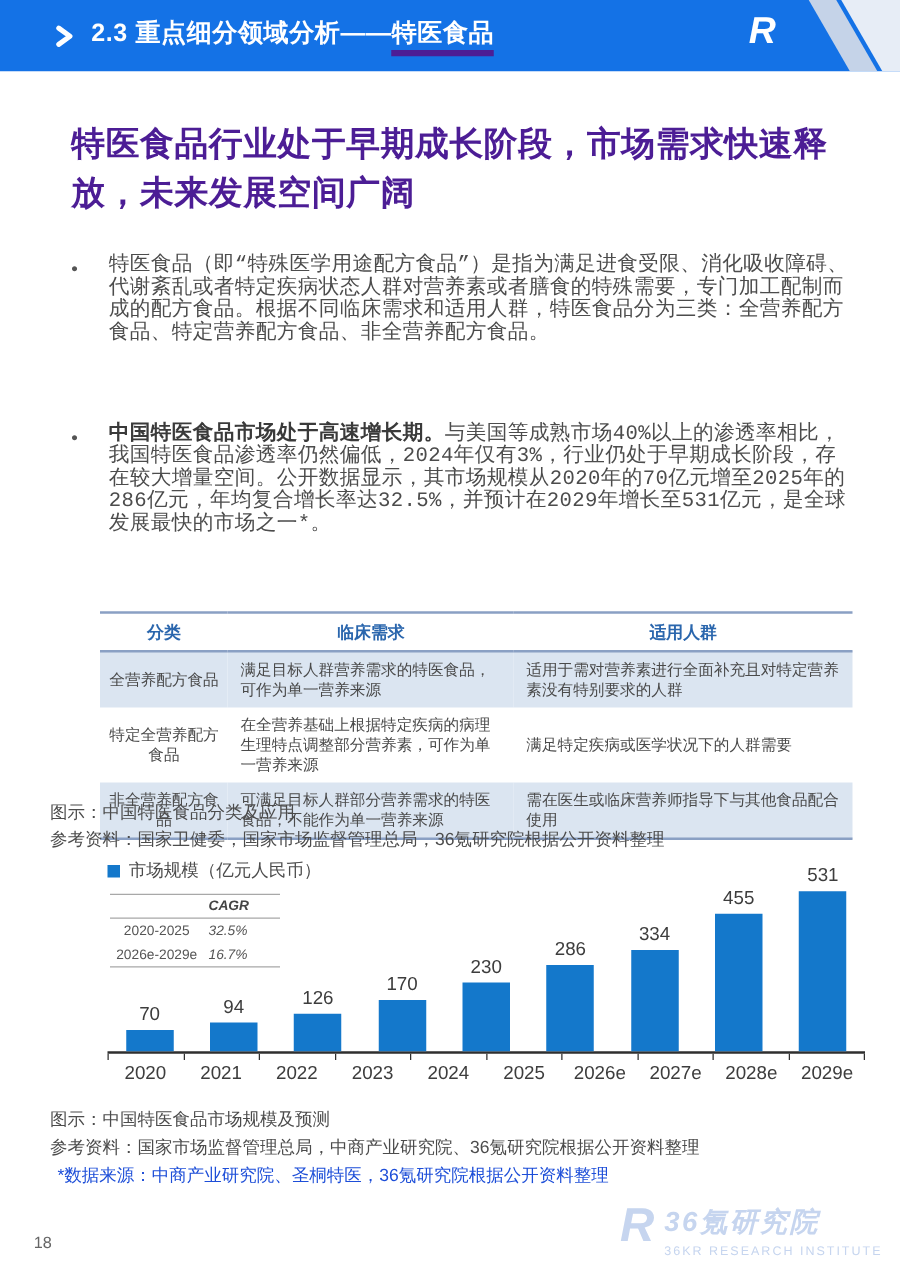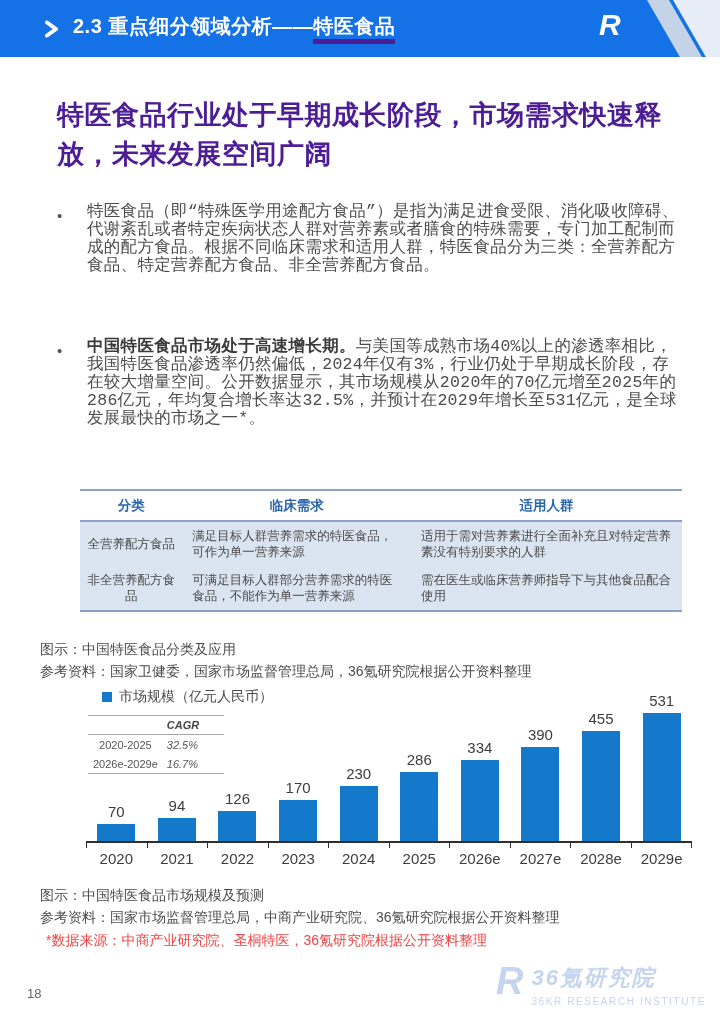--- a/index.html
+++ b/index.html
@@ -35,33 +35,33 @@
   .cls-table td { font-size:12.5px; line-height:16px; color:#4a4a4a; padding:6px 10px; vertical-align:middle; }
   .cls-table tr.stripe td { background:#dbe5f1; }
   .cls-table td.col-cat { text-align:center; padding:6px 2px; }
   .cls-table tbody tr:last-child td { border-bottom:2px solid #8aa0c4; }
   .w-cat { width:17%; } .w-need { width:38%; } .w-people { width:45%; }
 
   
   .caption-block { position:absolute; left:40px; font-size:14px; color:#4c4c4c; line-height:22px; }
   .caption-1 { top:638px; }
   .caption-2 { top:884px; }
-  .footnote { position:absolute; left:46px; top:932px; font-size:14px; color:#ef4444; }
+  .footnote { position:absolute; left:46px; top:932px; font-size:14px; color:#1d4ed8; }
 
   
   .chart { position:absolute; left:86px; top:688px; width:606px; height:180px; }
   .bars-row { display:flex; align-items:flex-end; height:155px; border-bottom:2px solid #2f2f2f; }
   .bar-col { flex:1; display:flex; flex-direction:column; align-items:center; justify-content:flex-end; }
   .bar-value { font-size:15px; color:#3d3d3d; margin-bottom:4px; }
   .bar { width:38px; background:#1478cb; }
   .ticks-row { display:flex; height:5px; border-right:1px solid #2f2f2f; }
   .tick-col { flex:1; border-left:1px solid #2f2f2f; }
   .xlabels-row { display:flex; margin-top:2px; }
   .x-col { flex:1; text-align:center; font-size:15px; color:#3d3d3d; }
-  .chart-legend { position:absolute; top:0; left:16px; display:flex; align-items:center; font-size:14px; color:#4c4c4c; }
+  .chart-legend { position:absolute; top:0; left:0; display:flex; align-items:center; font-size:14px; color:#4c4c4c; }
   .legend-swatch { width:10px; height:10px; background:#1478cb; margin-right:7px; }
   .cagr-table { position:absolute; top:27px; left:2px; width:136px; border-top:1px solid #a8a8a8; border-bottom:1px solid #a8a8a8; }
   .cagr-row { display:flex; height:19px; align-items:center; font-size:11px; color:#555555; }
   .cagr-row.head { border-bottom:1px solid #a8a8a8; font-weight:bold; color:#444444; }
   .cagr-c1 { width:55%; text-align:center; }
   .cagr-c2 { width:45%; text-align:left; padding-left:4px;font-style:italic; }
 
   
   .page-number { position:absolute; left:27px; bottom:18px; font-size:13px; color:#666666; }
   .footer-logo { position:absolute; right:14px; bottom:12px; display:flex; align-items:flex-start; color:#c6d5ef; }
@@ -114,20 +114,25 @@
           <th>临床需求</th>
           <th>适用人群</th>
         </tr>
       </thead>
     <tbody>
         <tr class="stripe">
           <td class="col-cat">全营养配方食品</td>
           <td>满足目标人群营养需求的特医食品，可作为单一营养来源</td>
           <td>适用于需对营养素进行全面补充且对特定营养素没有特别要求的人群</td>
         </tr>
+        <tr>
+          <td class="col-cat">特定全营养配方食品</td>
+          <td>在全营养基础上根据特定疾病的病理生理特点调整部分营养素，可作为单一营养来源</td>
+          <td>满足特定疾病或医学状况下的人群需要</td>
+        </tr>
         <tr class="stripe">
           <td class="col-cat">非全营养配方食品</td>
           <td>可满足目标人群部分营养需求的特医食品，不能作为单一营养来源</td>
           <td>需在医生或临床营养师指导下与其他食品配合使用</td>
         </tr>
       </tbody>
   </table>
 
   <div class="caption-block caption-1">
     <div>图示：中国特医食品分类及应用</div>
@@ -156,24 +161,20 @@
           <div class="bar-value">230</div>
           <div class="bar" style="height: 55px; background: rgb(20, 120, 203);"></div>
         </div>
         <div class="bar-col">
           <div class="bar-value">286</div>
           <div class="bar" style="height: 69px; background: rgb(20, 120, 203);"></div>
         </div>
         <div class="bar-col">
           <div class="bar-value">334</div>
           <div class="bar" style="height: 81px; background: rgb(20, 120, 203);"></div>
-        </div>
-        <div class="bar-col">
-          <div class="bar-value">390</div>
-          <div class="bar" style="height: 94px; background: rgb(20, 120, 203);"></div>
         </div>
         <div class="bar-col">
           <div class="bar-value">455</div>
           <div class="bar" style="height: 110px; background: rgb(20, 120, 203);"></div>
         </div>
         <div class="bar-col">
           <div class="bar-value">531</div>
           <div class="bar" style="height: 128px; background: rgb(20, 120, 203);"></div>
         </div>
       </div>

